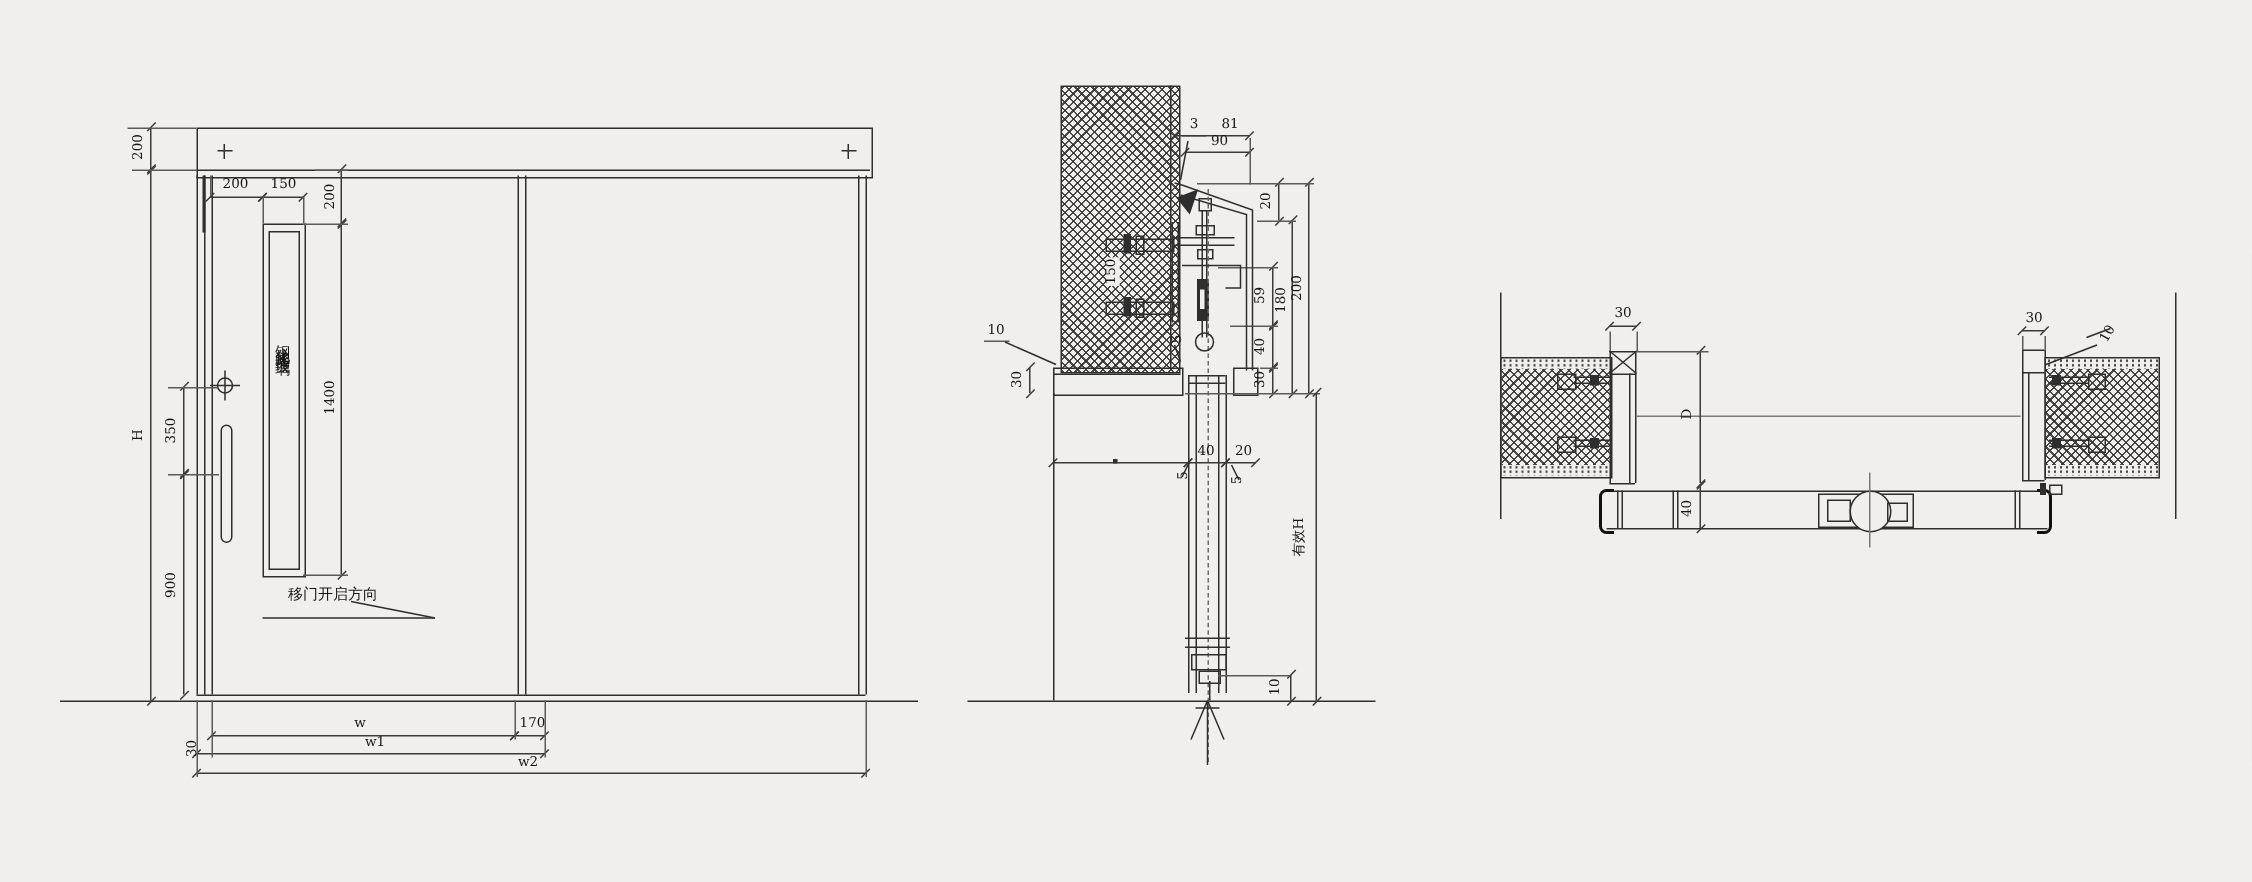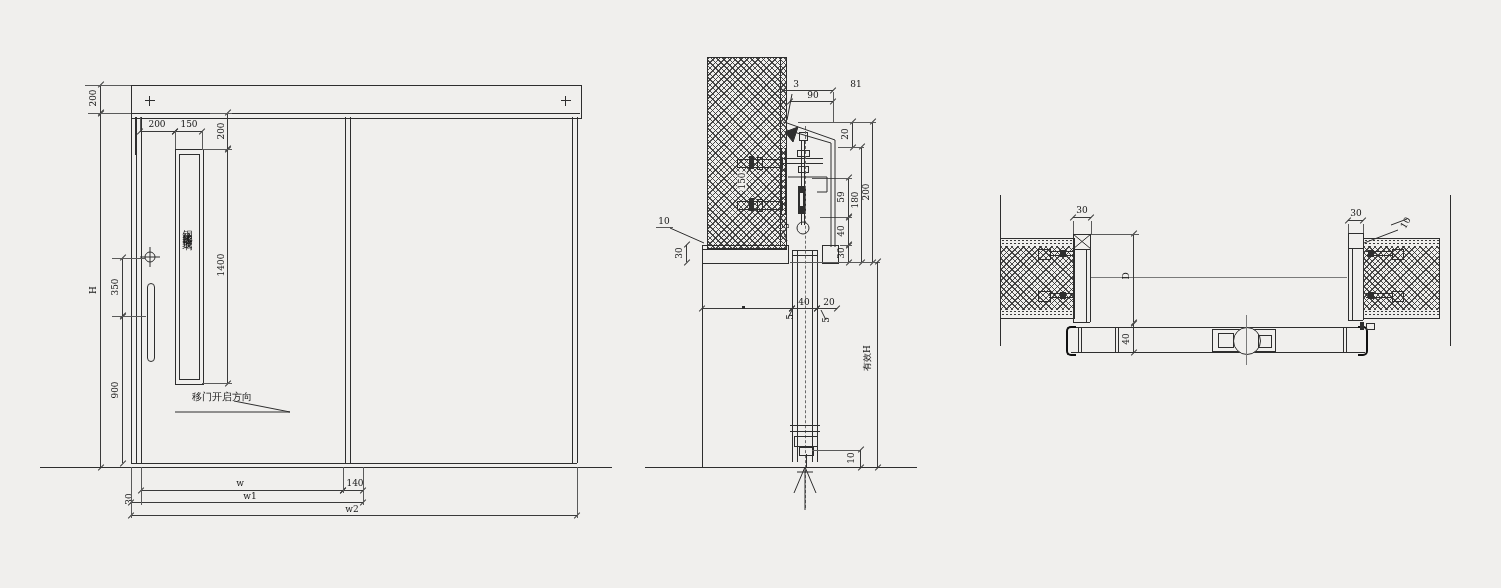--- a/index.html
+++ b/index.html
@@ -114,21 +114,21 @@
     <div class="lbl v" style="left:221px;top:131px">200</div>
     <div class="dimv" style="left:227px;top:149px;height:234px"></div>
     <div class="lbl v" style="left:221px;top:265px">1400</div>
     <div class="hl ext" style="left:202px;top:149px;width:30px"></div>
     <div class="hl ext" style="left:202px;top:383px;width:30px"></div>
     <div class="hl ext" style="left:210px;top:113px;width:22px"></div>
 
     <div class="dimh" style="left:141px;top:490px;width:202px"></div>
     <div class="lbl" style="left:240px;top:483px">w</div>
     <div class="dimh" style="left:343px;top:490px;width:20px"></div>
-    <div class="lbl" style="left:355px;top:483px">140</div>
+    <div class="lbl" style="left:355px;top:483px">170</div>
     <div class="dimh" style="left:131px;top:502px;width:232px"></div>
     <div class="lbl" style="left:250px;top:496px">w1</div>
     <div class="lbl v" style="left:129px;top:499px">30</div>
     <div class="dimh" style="left:131px;top:515px;width:446px"></div>
     <div class="lbl" style="left:352px;top:509px">w2</div>
     <div class="vl ext" style="left:131px;top:467px;height:51px"></div>
     <div class="vl ext" style="left:141px;top:467px;height:38px"></div>
     <div class="vl ext" style="left:343px;top:467px;height:26px"></div>
     <div class="vl ext" style="left:363px;top:467px;height:38px"></div>
     <div class="vl ext" style="left:577px;top:467px;height:51px"></div>
@@ -146,21 +146,21 @@
     <div class="box" style="left:822px;top:245px;width:15px;height:17px"></div>
 
     <div class="lbl" style="left:664px;top:221px">10</div>
     <div class="hl ext" style="left:656px;top:227px;width:17px"></div>
     <div class="dimv" style="left:686px;top:245px;height:17px"></div>
     <div class="lbl v" style="left:679px;top:253px">30</div>
 
     <div class="lbl" style="left:796px;top:84px">3</div>
     <div class="hl ext" style="left:788px;top:90px;width:16px"></div>
     <div class="dimh" style="left:783px;top:90px;width:50px"></div>
-    <div class="lbl" style="left:856px;top:84px">81</div>
+    <div class="lbl" style="left:820px;top:84px">81</div>
     <div class="dimh" style="left:790px;top:101px;width:43px"></div>
     <div class="lbl" style="left:813px;top:95px">90</div>
     <div class="vl ext" style="left:833px;top:92px;height:31px"></div>
 
     <div class="vl" style="left:781px;top:148px;height:67px"></div>
     <div class="vl" style="left:785px;top:148px;height:67px"></div>
     <div class="box" style="left:737px;top:159px;width:44px;height:7px"></div>
     <div class="fill" style="left:749px;top:156px;width:5px;height:13px"></div>
     <div class="box" style="left:757px;top:157px;width:4px;height:11px"></div>
     <div class="box" style="left:737px;top:201px;width:44px;height:7px"></div>

